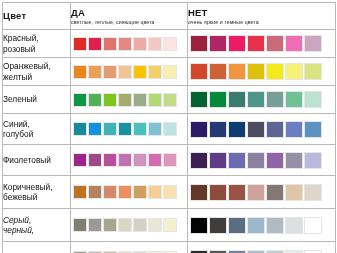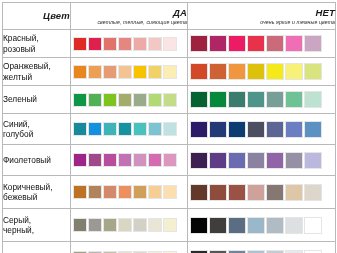--- a/index.html
+++ b/index.html
@@ -32,24 +32,23 @@
     vertical-align: middle;
     background: #ffffff;
   }
   col.c-label { width: 68px; }
   col.c-yes   { width: 117px; }
   col.c-no    { width: 148px; }
 
   
   thead th {
     height: 26px;
-    text-align: right;
+    text-align: left;
     font-weight: normal;
     padding: 1px 2px;
-    font-style: italic;
   }
   .hd-main {
     font-size: 9.5px;
     font-weight: bold;
     line-height: 12px;
     letter-spacing: 0.2px;
   }
   .hd-sub {
     font-size: 5.2px;
     line-height: 7px;
@@ -89,21 +88,21 @@
     flex: 0 0 auto;
   }
 
   
   tr.r-0 td { height: 27px; }
   tr.r-1 td { height: 27px; }
   tr.r-2 td { height: 27px; }
   tr.r-3 td { height: 30px; margin-top: 46px; }
   tr.r-4 td { height: 30px; }
   tr.r-5 td { height: 32px; }
-  tr.r-6 td { height: 32px; }
+  tr.r-6 td { height: 32px; font-style: italic; }
   tr.r-7 td { height: 32px; }
 </style>
 </head>
 <body>
 
 <div class="table-wrap">
   <table class="palette">
     <colgroup>
       <col class="c-label">
       <col class="c-yes">

